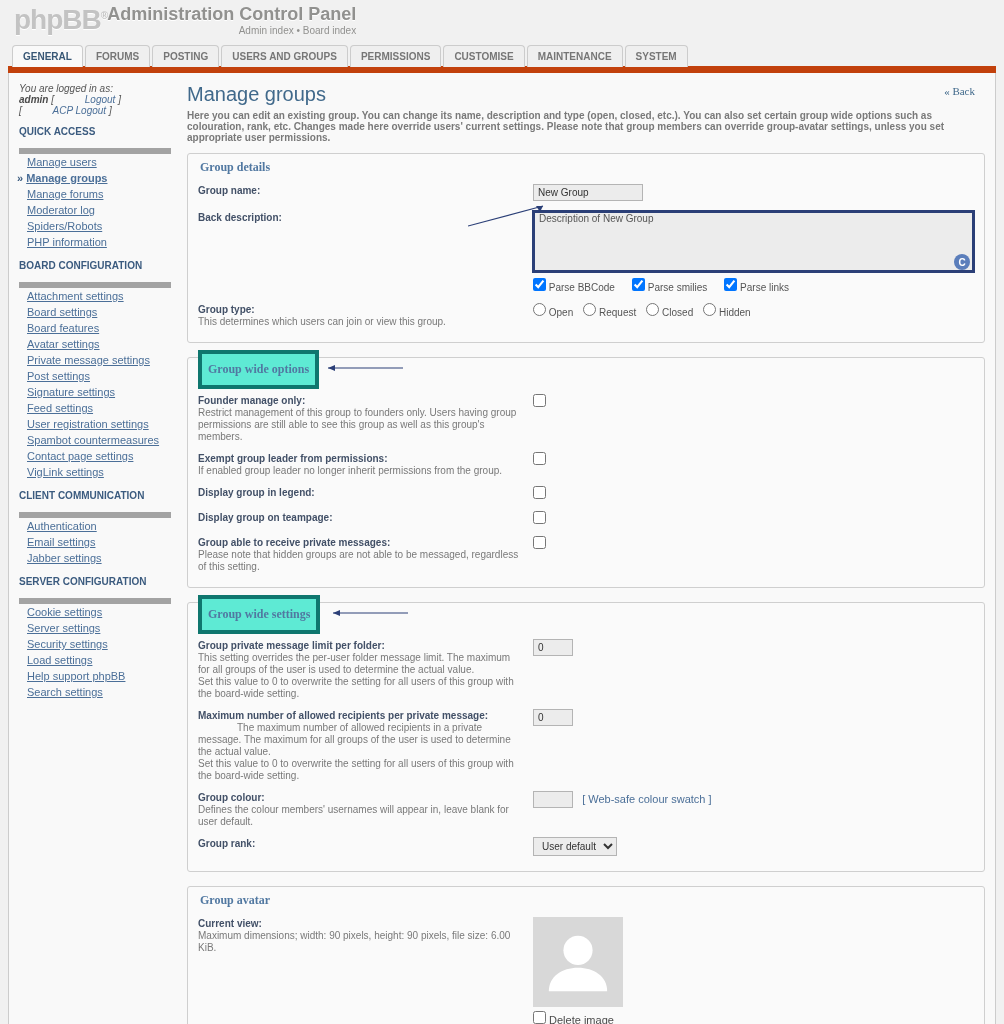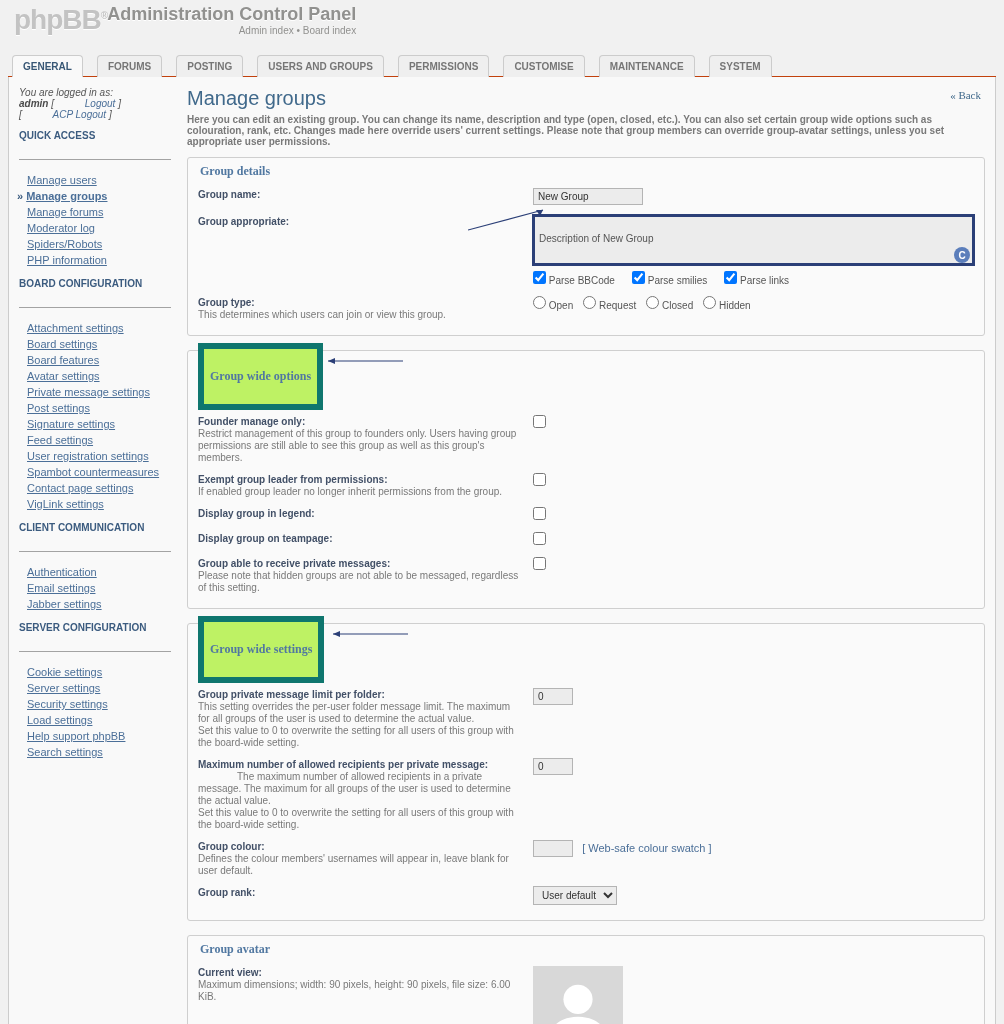--- a/index.html
+++ b/index.html
@@ -6,46 +6,46 @@
 body { font-family: "Lucida Grande", Verdana, sans-serif; font-size: 11px; background: #DAD8D8; color: #4A4A4A; }
 .wrap { background: #F1F1F1; margin: 0 auto; padding: 0 8px 8px; }
 .header { display: flex; align-items: flex-start; padding: 4px 6px 0; }
 .logo { font-family: impact, sans-serif; font-size: 28px; font-weight: bold; color: #C3C3C3; text-shadow: 0 1px 0 #fff; letter-spacing: -1px; }
 .logo sup { font-size: 10px; }
 .hdr-right { text-align: right; }
 .hdr-title { font-family: "Trebuchet MS", sans-serif; font-weight: bold; font-size: 18px; color: #91918F; text-shadow: 0 1px 0 #fff; }
 .hdr-sub a { color: #91918F; text-decoration: none; font-size: 10px; }
 .hdr-sub { color: #91918F; font-size: 10px; }
 
-.tabs { display: flex; gap: 14px; margin-top: 18px; border-bottom: 1px solid #c2410c; padding-left: 4px; }
+.tabs { display: flex; gap: 2px; margin-top: 8px; border-bottom: 7px solid #c2410c; padding-left: 4px; }
 .tab { background: #EFEFEF; border: 1px solid #CCC; border-bottom: none; padding: 5px 10px; font-size: 10px; font-weight: bold; color: #767676; border-radius: 4px 4px 0 0; cursor: pointer; position: relative; top: 1px; }
 .tab.active { background: #F9F9F9; color: #385775; }
 
 .body { display: flex; background: #F9F9F9; border: 1px solid #CCC; border-top: none; padding: 10px; }
 .sidebar { width: 160px; flex-shrink: 0; padding-right: 8px; }
 .main { flex: 1; padding-left: 8px; position: relative; }
 
 .side-block { margin-bottom: 8px; font-size: 10px; font-style: italic; }
 .side-block .login { color: #555; }
 .side-block .login b { color: #4a4a4a; }
 .side-block a { color: #4b6f98; text-decoration: none; padding-left: 28px; }
-.side-head { font-weight: bold; font-size: 10px; color: #3b5b7f; border-bottom: 1px solid #a3a3a3; padding-bottom: 18px; margin-bottom: 12px; margin-top: 10px; }
+.side-head { font-weight: bold; font-size: 10px; color: #3b5b7f; border-bottom: 6px solid #a3a3a3; padding-bottom: 11px; margin-bottom: 0; margin-top: 10px; }
 .side-list { list-style: none; }
 .side-list li { padding: 2px 0 2px 8px; }
 .side-list li a { color: #4b6f98; }
 .side-list li.active { font-weight: bold; }
 .side-list li.active::before { content: "» "; color: #3b5b7f; margin-left: -10px; }
 
 .page-title { font-family: "Trebuchet MS", sans-serif; font-size: 20px; color: #40698B; margin-bottom: 4px; }
 .page-desc { color: #797979; font-size: 10px; margin-bottom: 10px; font-weight: bold; }
-.back { position: absolute; right: 4px; top: 2px; color: #40698B; font-size: 11px; font-family: "Trebuchet MS"; cursor: pointer; }
+.back { position: absolute; right: 10px; top: 2px; color: #40698B; font-size: 11px; font-family: "Trebuchet MS"; cursor: pointer; }
 
 .panel { border: 1px solid #CFCFCF; background: #FAFAFA; margin-bottom: 14px; padding: 0 10px 10px; border-radius: 3px; }
 .panel-legend { font-family: "Trebuchet MS"; font-size: 12px; color: #5178A1; font-weight: bold; padding: 6px 2px 4px; }
-.panel-legend.boxed { border: 6px solid #0f766e; display: inline-block; padding: 20px 6px; margin-top: -8px; background: #bef264; position: relative; }
+.panel-legend.boxed { border: 4px solid #0f766e; display: inline-block; padding: 8px 6px; margin-top: -8px; background: #5eead4; position: relative; }
 
 .row { display: flex; padding: 5px 0; gap: 10px; }
 .row-left { width: 325px; flex-shrink: 0; }
 .row-right { flex: 1; }
 .lbl { font-weight: bold; color: #425067; font-size: 10px; }
 .hint { color: #797979; font-size: 10px; }
 
 input[type="text"], textarea, select { font-family: inherit; font-size: 10px; background: #ECECEC; border: 1px solid #B4B4B4; padding: 2px 4px; color: #333; }
 .txt-sm { width: 110px; }
 .txt-xs { width: 40px; }
@@ -151,24 +151,24 @@
       <div class="page-title">Manage groups</div>
       <div class="page-desc">Here you can edit an existing group. You can change its name, description and type (open, closed, etc.). You can also set certain group wide options such as colouration, rank, etc. Changes made here override users' current settings. Please note that group members can override group-avatar settings, unless you set appropriate user permissions.</div>
 
       <div class="panel" style="position:relative;">
         <div class="panel-legend">Group details</div>
         <div class="row">
           <div class="row-left"><span class="lbl">Group name:</span></div>
           <div class="row-right"><input type="text" class="txt-sm" value="New Group" style=""></div>
         </div>
         <div class="row">
-          <div class="row-left"><span class="lbl">Group appropriate:</span></div>
+          <div class="row-left"><span class="lbl">Back description:</span></div>
           <div class="row-right">
             <div class="ta-wrap">
-              <textarea class="ta-hl" style="border: 1px solid rgb(180, 180, 180); outline: rgb(43, 63, 119) solid 2px; outline-offset: -1px; width: 100%; height: 50px; background: rgb(236, 236, 236); padding: 16px 4px; font-size: 10px; color: rgb(85, 85, 85);">Description of New Group</textarea>
+              <textarea class="ta-hl" style="border: 1px solid rgb(180, 180, 180); outline: rgb(43, 63, 119) solid 2px; outline-offset: -1px; width: 100%; height: 61px; background: rgb(236, 236, 236); padding: 0 4px; font-size: 10px; color: rgb(85, 85, 85);">Description of New Group</textarea>
               <div class="badge-c">C</div>
             </div>
             <div class="check-row" style="margin-top:4px;">
               <label><input type="checkbox" checked="" style=""> <span>Parse BBCode</span></label>
               <label><input type="checkbox" checked="" style=""> <span>Parse smilies</span></label>
               <label><input type="checkbox" checked="" style=""> <span>Parse links</span></label>
             </div>
           </div>
         </div>
         <div class="row">

